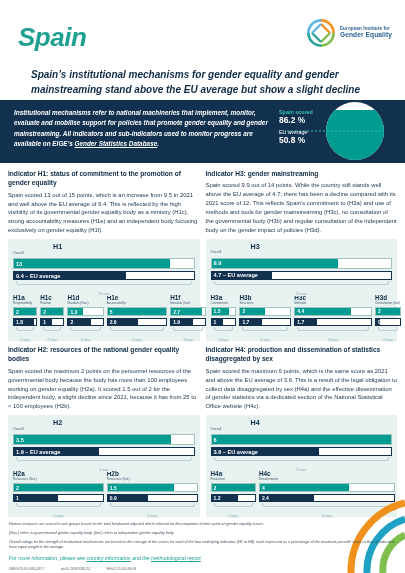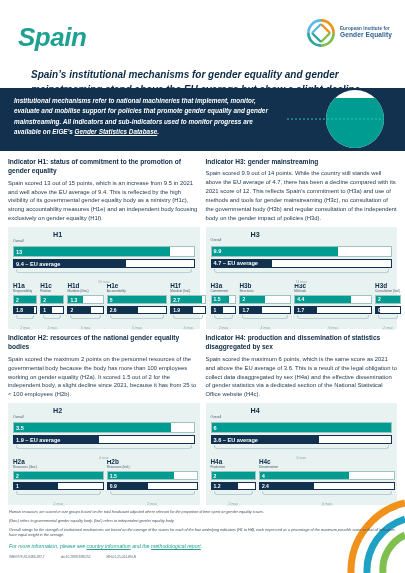--- a/index.html
+++ b/index.html
@@ -6,21 +6,21 @@
   body {
     width: 405px; height: 573px;
     background: #ffffff;
     font-family: "Liberation Sans", sans-serif;
     color: #0d2b45;
     overflow: hidden;
     position: relative;
   }
 
   
-  .header { padding: 18px 18px 0 18px; position: relative; height: 88px; }
+  .header { padding: 18px 18px 0 18px; position: relative; height: 100px; }
   .country-title {
     font-size: 26px; font-weight: bold; font-style: italic;
     color: #1fa191; letter-spacing: -0.5px; line-height: 1;
     margin-top: 6px;
   }
   .logo-wrap { position: absolute; right: 13px; top: 18px; display: flex; align-items: center; gap: 4px; }
   .logo-mark { width: 30px; height: 30px; }
   .logo-text { line-height: 1.05; }
   .logo-text .l1 { font-size: 4.6px; font-weight: bold; color: #2b5f8e; letter-spacing: .1px; display:block;}
   .logo-text .l2 { font-size: 6.6px; font-weight: bold; color: #2b5f8e; letter-spacing: .1px; display:block;}
@@ -146,20 +146,28 @@
       <defs>
         <clipPath id="circClip">
             <circle cx="78" cy="31" r="29"></circle>
           </clipPath>
       </defs>
       <circle cx="78" cy="31" r="29" fill="#ffffff"></circle>
       <rect x="49" y="10" width="58" height="50" fill="#009b91" clip-path="url(#circClip)"></rect>
       <line x1="10" y1="31" x2="107" y2="31" stroke="#35c4b5" stroke-width="1" stroke-dasharray="2,2"></line>
     </svg>
     <div class="score-labels">
+      <div class="lbl-block">
+        <div class="lbl-small">Spain scored</div>
+        <div class="lbl-big">86.2 %</div>
+      </div>
+      <div class="lbl-block">
+        <div class="lbl-small eu">EU average</div>
+        <div class="lbl-big">50.8 %</div>
+      </div>
     </div>
   </div>
 </div>
 
 <div class="main">
 
   <div class="panel">
     <div class="ind-title">Indicator H1: status of commitment to the promotion of gender equality</div>
     <div class="ind-body">Spain scored 13 out of 15 points, which is an increase from 9.5 in 2021 and well above the EU average of 9.4. This is reflected by the high visibility of its governmental gender equality body as a ministry (H1c), strong accountability measures (H1e) and an independent body focusing exclusively on gender equality (H1f).</div>
     <div class="chartbox">

